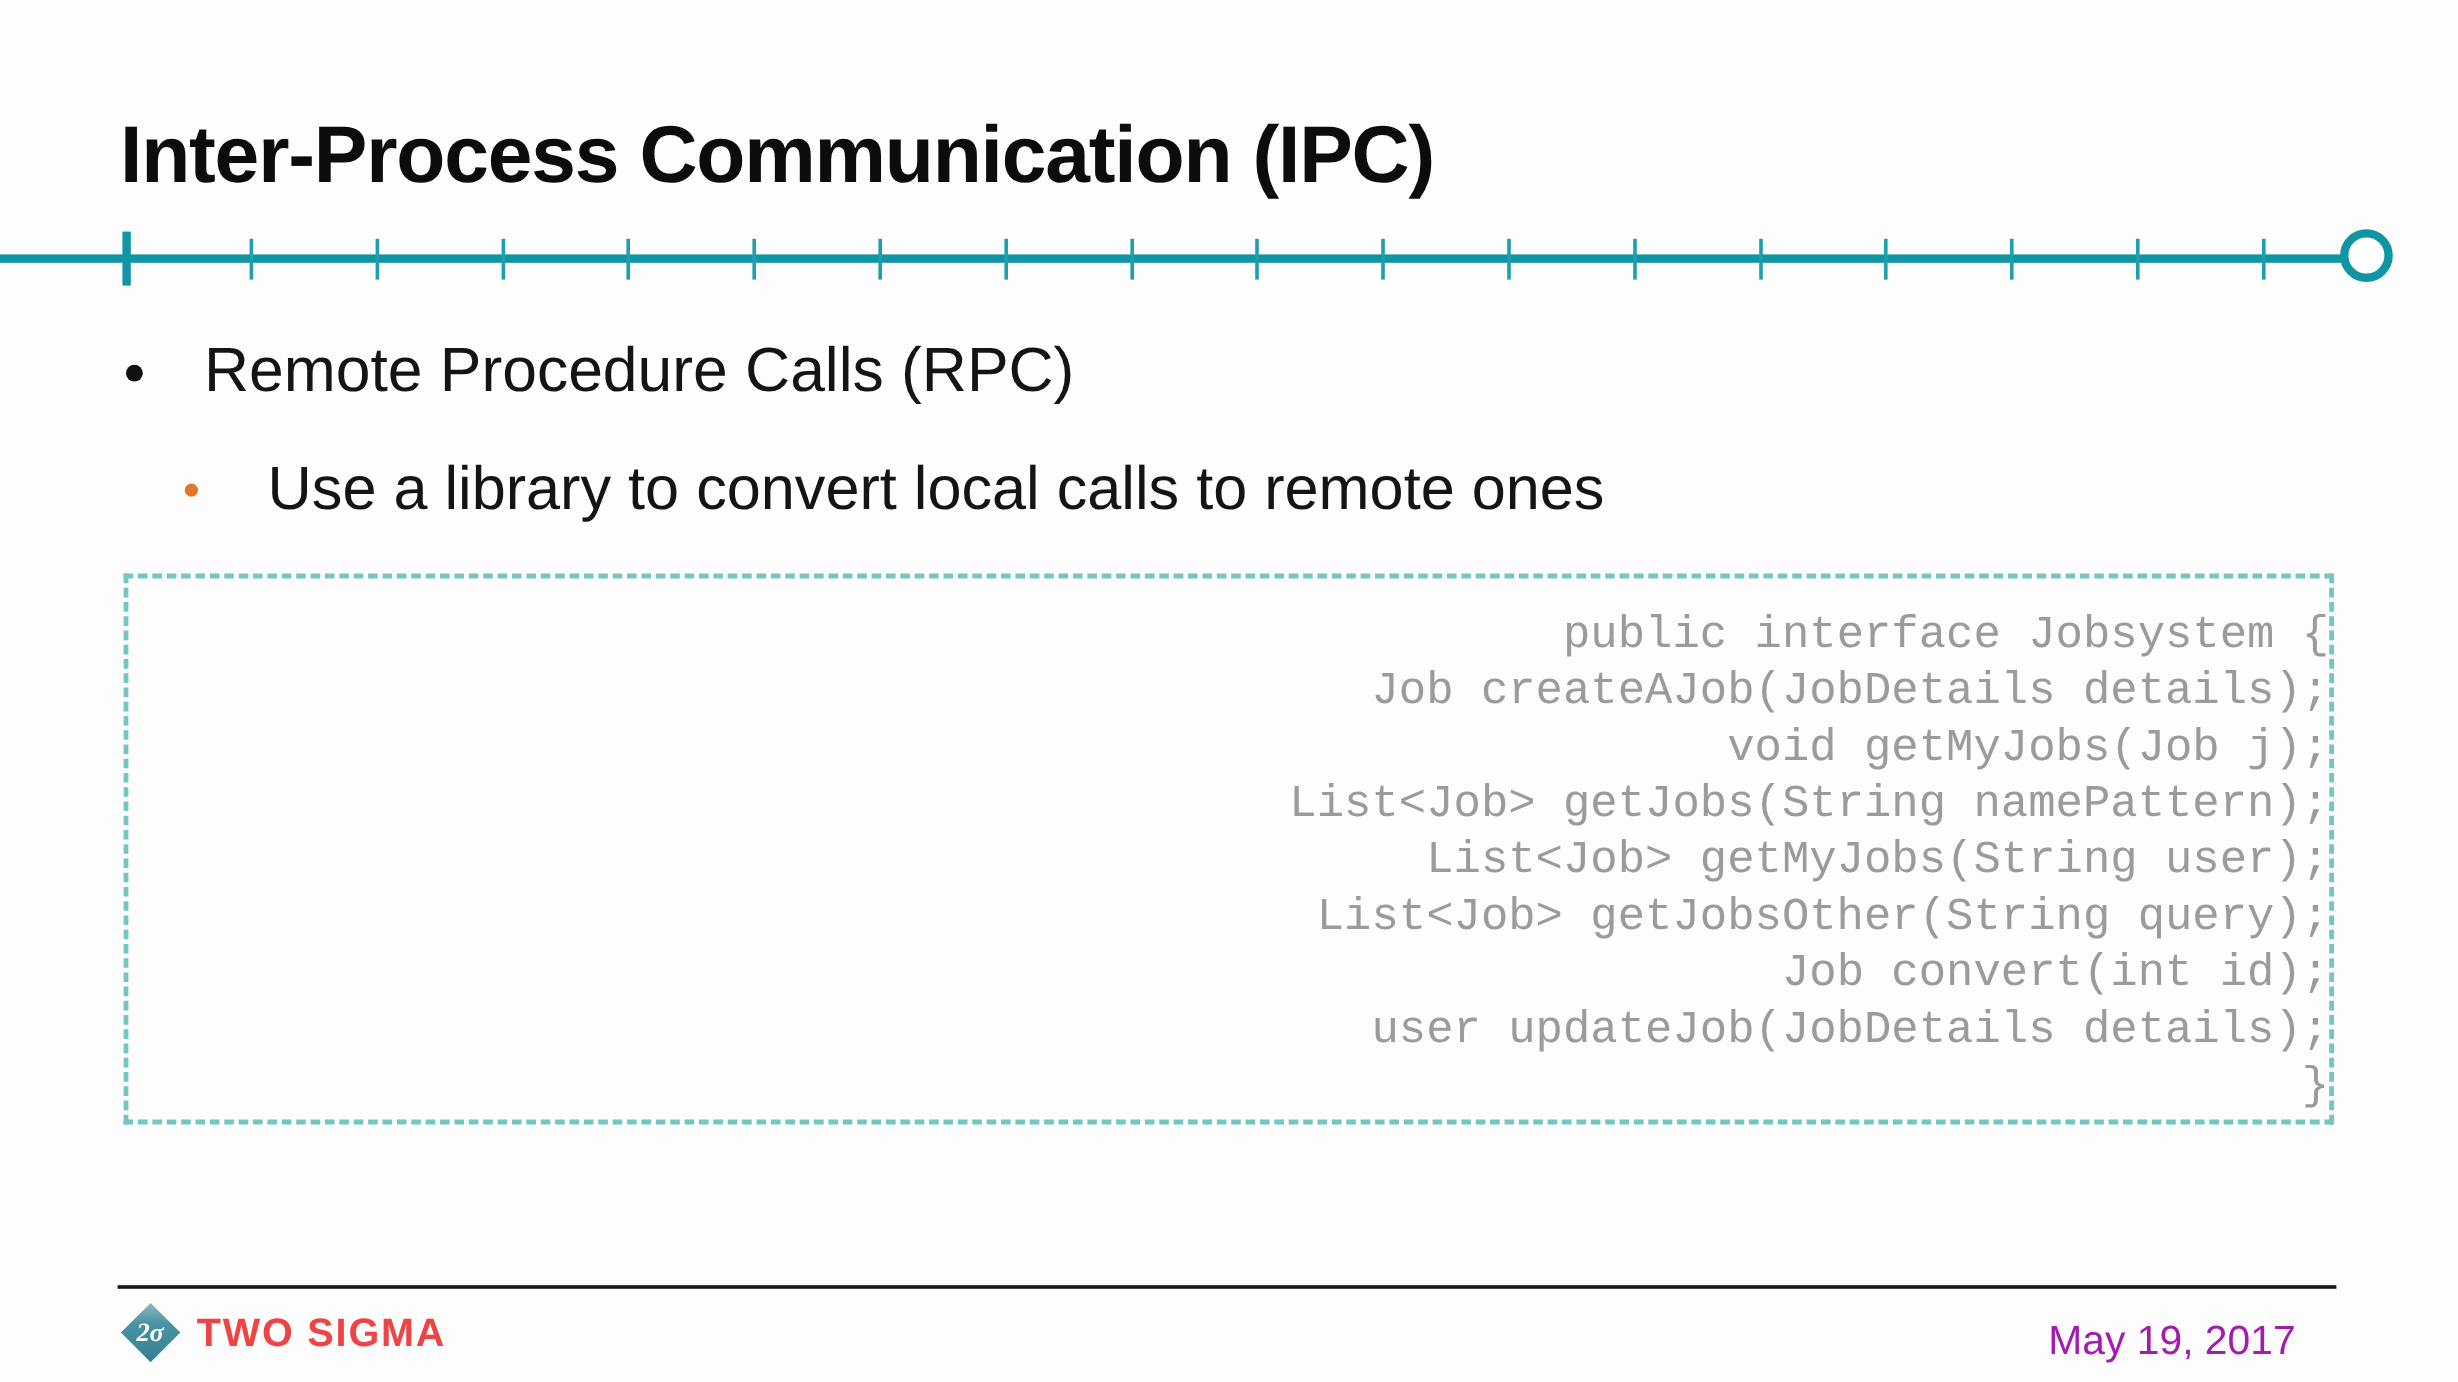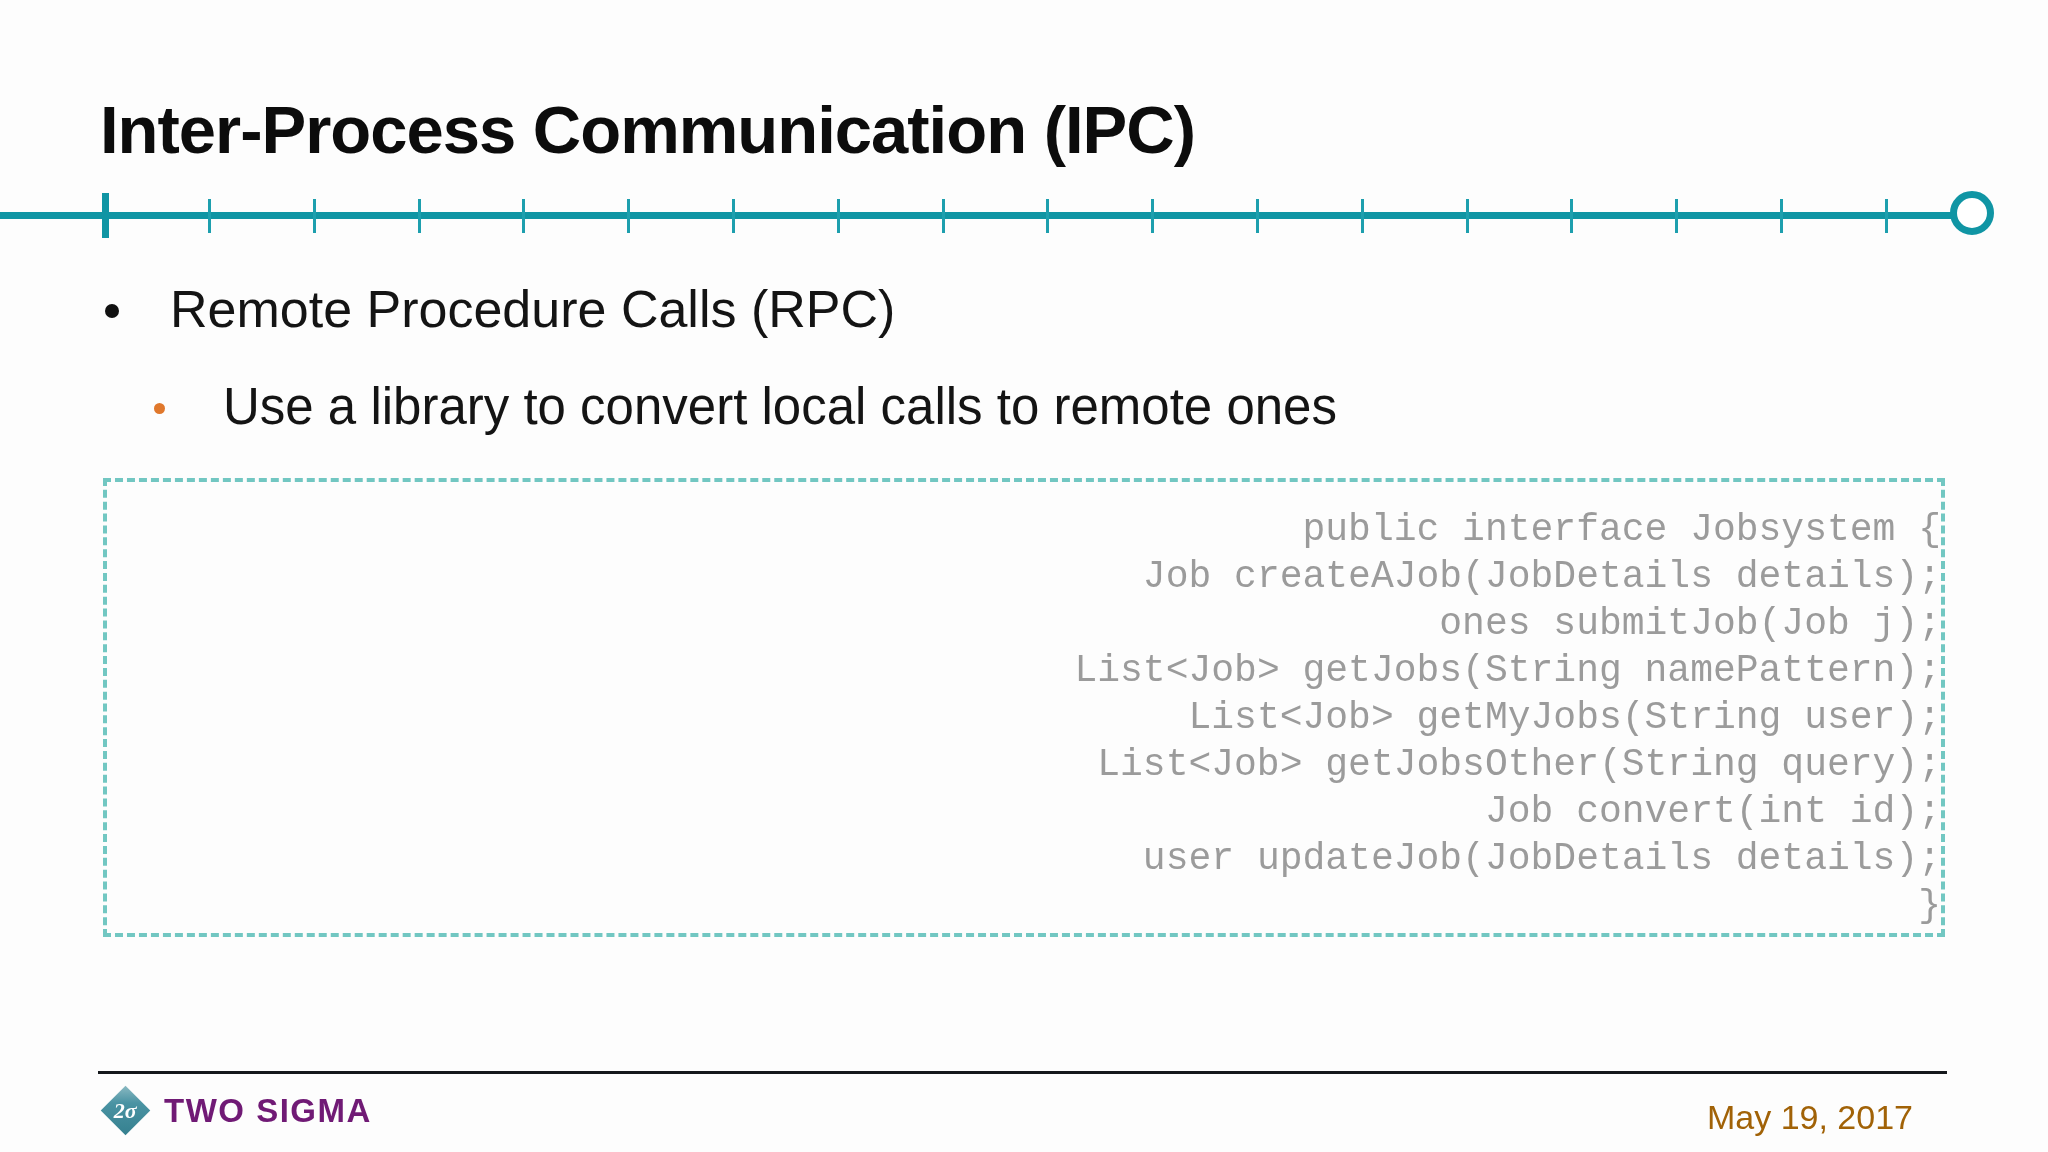--- a/index.html
+++ b/index.html
@@ -50,25 +50,25 @@
     transform:rotate(45deg);
     background:linear-gradient(135deg,#8ab9c2 0%,#4a93a3 35%,#35808f 100%);
     display:flex;align-items:center;justify-content:center;
   }
   .diamond .glyph{
     transform:rotate(-45deg);color:#ffffff;font-style:italic;
     font-family:"Liberation Serif",serif;font-size:22px;font-weight:bold;line-height:1;
   }
   .brand{
     position:absolute;left:56px;top:7px;font-size:33px;font-weight:bold;
-    letter-spacing:1.5px;color:#701a75;white-space:nowrap;line-height:34px;
+    letter-spacing:1.5px;color:#ef4444;white-space:nowrap;line-height:34px;
   }
   .date{
     position:absolute;right:175px;top:1100px;font-size:34px;line-height:34px;
-    color:#a16207;white-space:nowrap;
+    color:#a21caf;white-space:nowrap;
   }
 </style>
 </head>
 <body>
 
 <div class="slide">
 
   <h1 class="title">Inter-Process Communication (IPC)</h1>
 
   <div class="timeline">
@@ -100,21 +100,21 @@
   </div>
 
   <div class="bullet b2">
     <span class="dot"></span>
     <span class="btext">Use a library to convert local calls to remote ones</span>
   </div>
 
   <div class="code-box">
     <div class="code-line">public interface Jobsystem {</div>
     <div class="code-line">  Job createAJob(JobDetails details);</div>
-    <div class="code-line">  ones submitJob(Job j);</div>
+    <div class="code-line">  void getMyJobs(Job j);</div>
     <div class="code-line">  List&lt;Job&gt; getJobs(String namePattern);</div>
     <div class="code-line">  List&lt;Job&gt; getMyJobs(String user);</div>
     <div class="code-line">  List&lt;Job&gt; getJobsOther(String query);</div>
     <div class="code-line">  Job convert(int id);</div>
     <div class="code-line">  user updateJob(JobDetails details);</div>
     <div class="code-line">}</div>
   </div>
 
   <div class="footer-line"></div>
 

